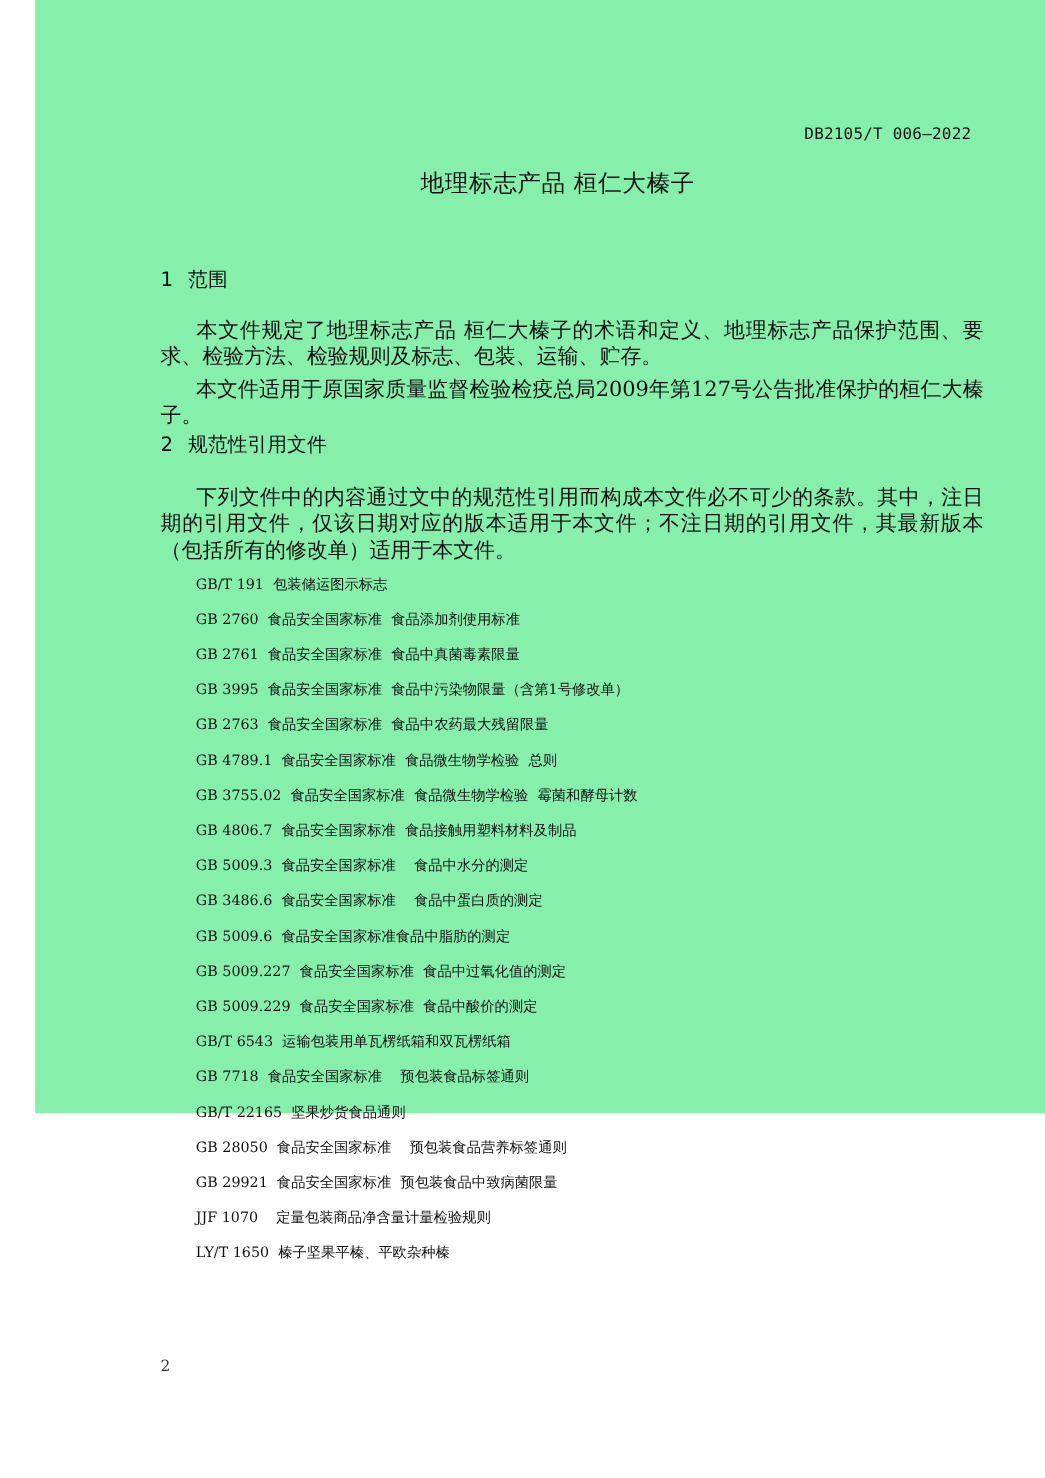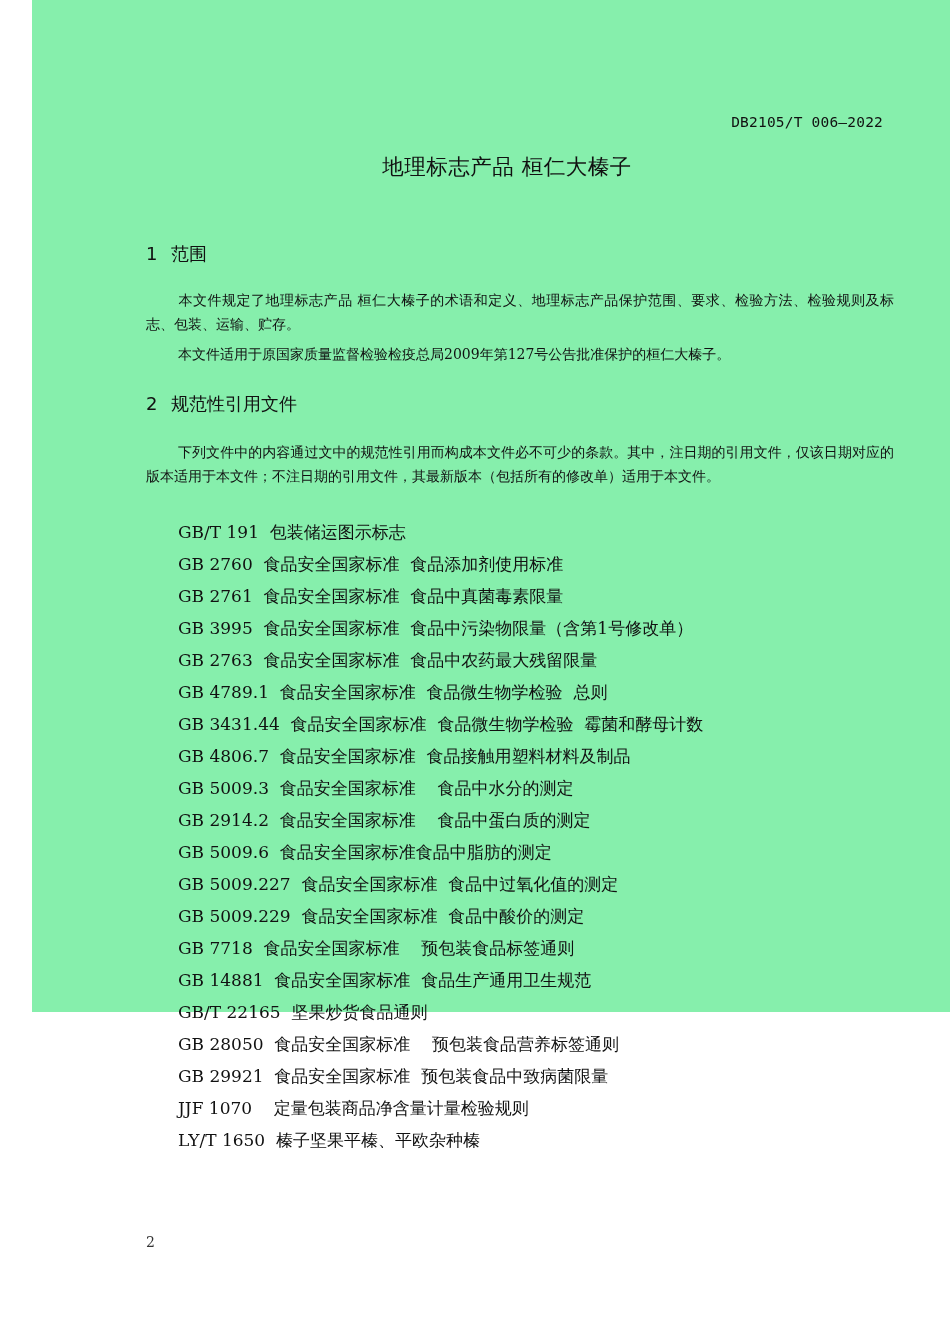--- a/index.html
+++ b/index.html
@@ -50,41 +50,41 @@
       color: #111;
     }
     .section-heading .num {
       display: inline-block;
       width: 25px;
     }
     .para {
       position: absolute;
       left: 114px;
       width: 748px;
-      font-size: 14px;
+      font-size: 19px;
       line-height: 24px;
       text-align: justify;
       color: #111;
     }
     .para .indent {
       display: inline-block;
       width: 32px;
     }
     .ref-list {
       position: absolute;
       left: 146px;
       top: 521px;
       margin: 0;
       padding: 0;
       list-style: none;
     }
     .ref-item {
       height: 32px;
       line-height: 22px;
-      font-size: 17px;
+      font-size: 13px;
       white-space: pre;
       color: #111;
     }
     .page-number {
       position: absolute;
       left: 114px;
       top: 1234px;
       font-size: 14px;
       color: #333;
     }
@@ -118,29 +118,29 @@
     <span class="indent"></span><span>下列文件中的内容通过文中的规范性引用而构成本文件必不可少的条款。其中，注日期的引用文件，仅该日期对应的版本适用于本文件；不注日期的引用文件，其最新版本（包括所有的修改单）适用于本文件。</span>
   </div>
 
   <ul class="ref-list">
     <li class="ref-item">GB/T 191  包装储运图示标志</li>
     <li class="ref-item">GB 2760  食品安全国家标准  食品添加剂使用标准</li>
     <li class="ref-item">GB 2761  食品安全国家标准  食品中真菌毒素限量</li>
     <li class="ref-item">GB 3995  食品安全国家标准  食品中污染物限量（含第1号修改单）</li>
     <li class="ref-item">GB 2763  食品安全国家标准  食品中农药最大残留限量</li>
     <li class="ref-item">GB 4789.1  食品安全国家标准  食品微生物学检验  总则</li>
-    <li class="ref-item">GB 3431.44  食品安全国家标准  食品微生物学检验  霉菌和酵母计数</li>
+    <li class="ref-item">GB 3755.02  食品安全国家标准  食品微生物学检验  霉菌和酵母计数</li>
     <li class="ref-item">GB 4806.7  食品安全国家标准  食品接触用塑料材料及制品</li>
     <li class="ref-item">GB 5009.3  食品安全国家标准    食品中水分的测定</li>
-    <li class="ref-item">GB 2914.2  食品安全国家标准    食品中蛋白质的测定</li>
+    <li class="ref-item">GB 3486.6  食品安全国家标准    食品中蛋白质的测定</li>
     <li class="ref-item">GB 5009.6  食品安全国家标准食品中脂肪的测定</li>
     <li class="ref-item">GB 5009.227  食品安全国家标准  食品中过氧化值的测定</li>
     <li class="ref-item">GB 5009.229  食品安全国家标准  食品中酸价的测定</li>
+    <li class="ref-item">GB/T 6543  运输包装用单瓦楞纸箱和双瓦楞纸箱</li>
     <li class="ref-item">GB 7718  食品安全国家标准    预包装食品标签通则</li>
-    <li class="ref-item">GB 14881  食品安全国家标准  食品生产通用卫生规范</li>
     <li class="ref-item">GB/T 22165  坚果炒货食品通则</li>
     <li class="ref-item">GB 28050  食品安全国家标准    预包装食品营养标签通则</li>
     <li class="ref-item">GB 29921  食品安全国家标准  预包装食品中致病菌限量</li>
     <li class="ref-item">JJF 1070    定量包装商品净含量计量检验规则</li>
     <li class="ref-item">LY/T 1650  榛子坚果平榛、平欧杂种榛</li>
   </ul>
 
   <div class="page-number">2</div>
 
 </div>

